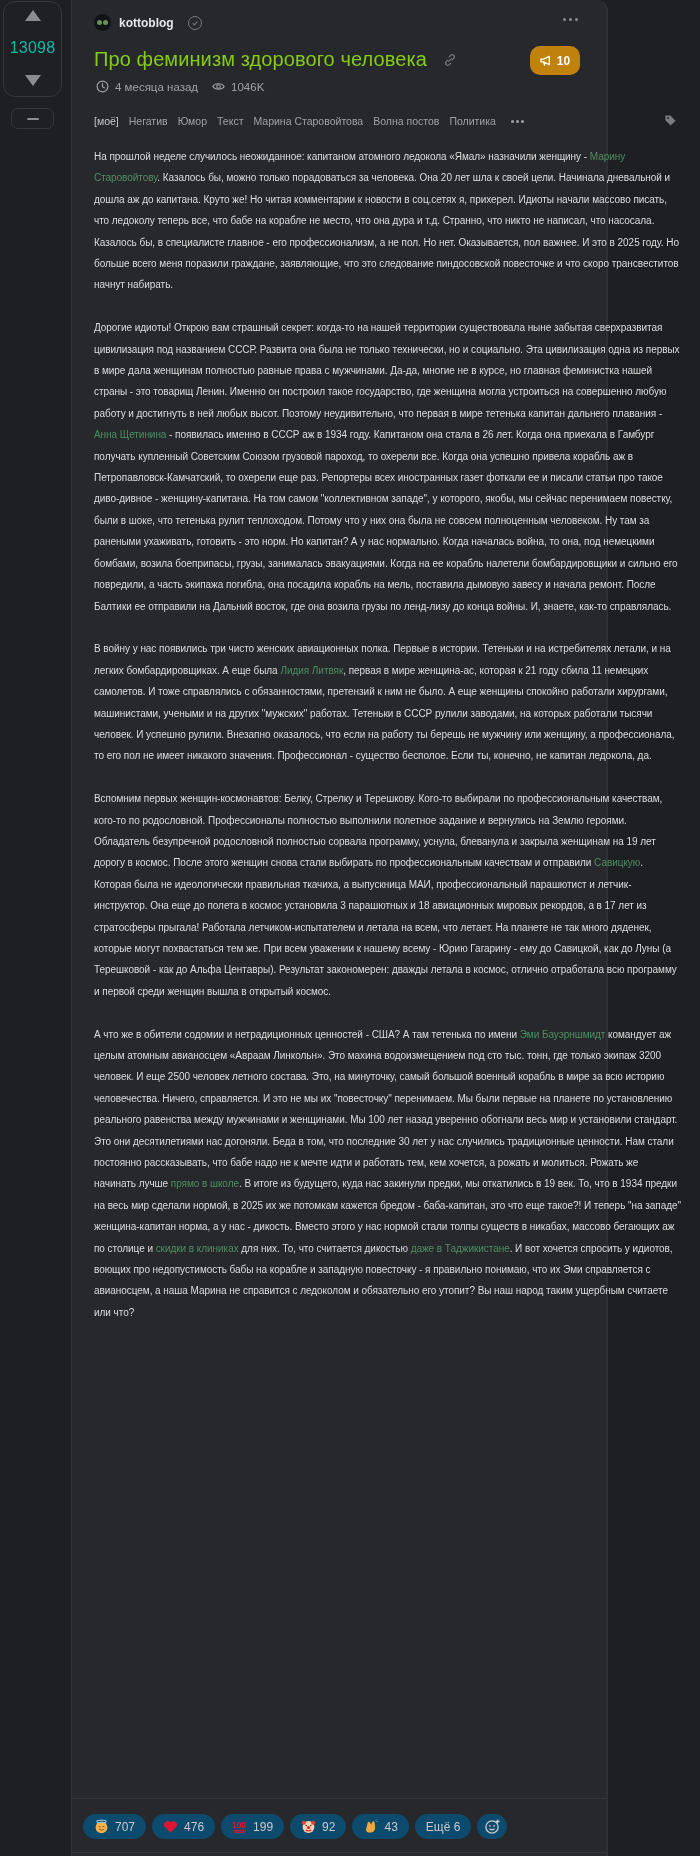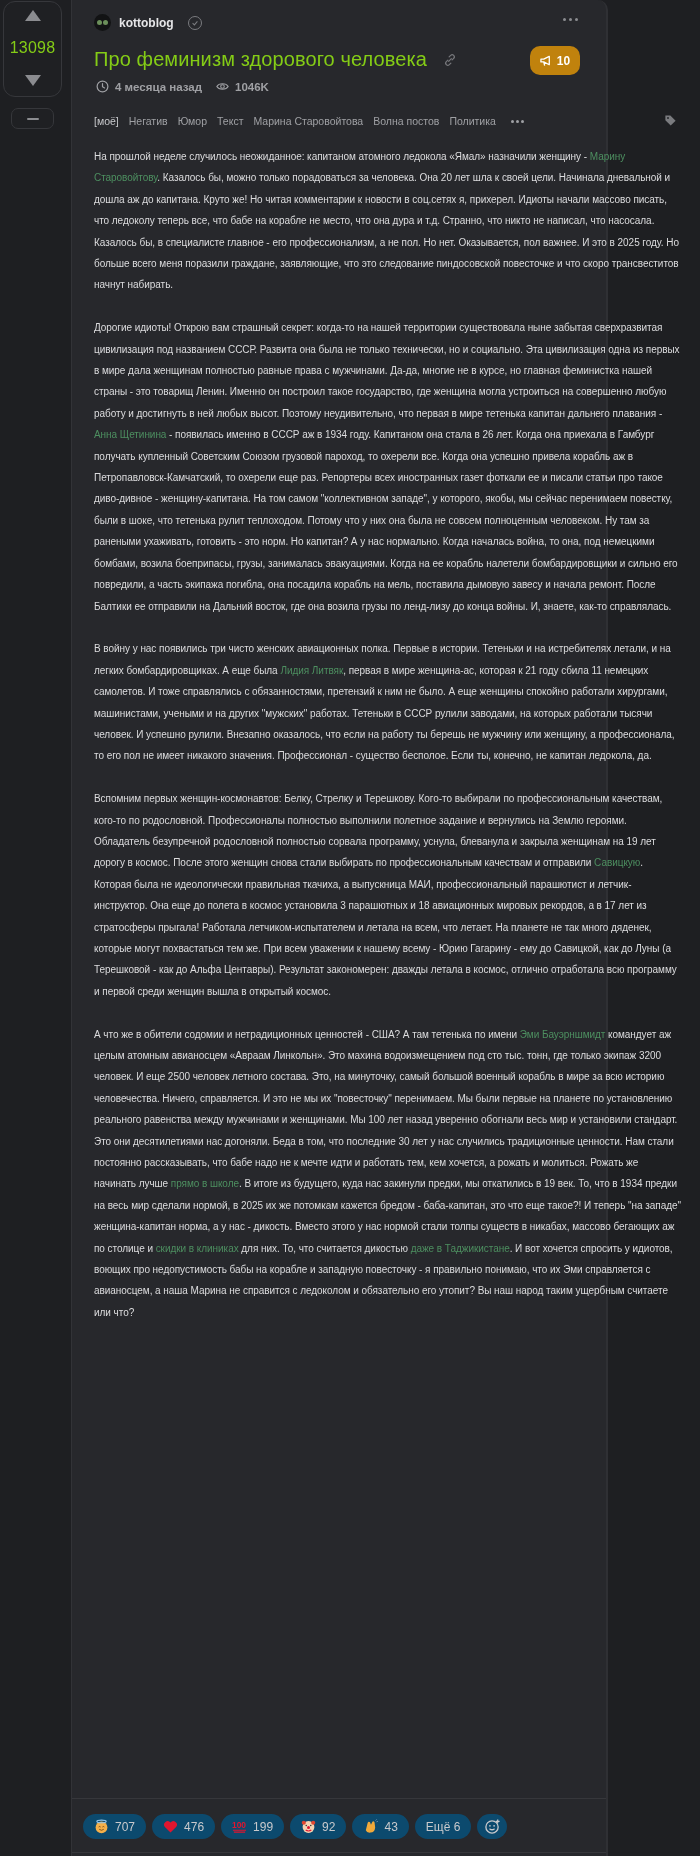--- a/index.html
+++ b/index.html
@@ -8,21 +8,21 @@
 
   .left-col { position: absolute; left: 0; top: 0; width: 70px; }
   .vote-box {
     position: absolute; left: 3px; top: 1px; width: 59px; height: 96px;
     border: 1px solid #36373b; border-radius: 12px; background: #1f2023;
     display: flex; flex-direction: column; align-items: center; justify-content: space-between;
     padding: 8px 0 10px;
   }
   .tri-up { width: 0; height: 0; border-left: 8px solid transparent; border-right: 8px solid transparent; border-bottom: 11px solid #8b8c90; cursor: pointer; }
   .tri-down { width: 0; height: 0; border-left: 8px solid transparent; border-right: 8px solid transparent; border-top: 11px solid #8b8c90; cursor: pointer; }
-  .vote-count { font-size: 16px; color: #84cc16; letter-spacing: 0.2px; }
+  .vote-count { font-size: 16px; color: #14b8a6; letter-spacing: 0.2px; }
   .collapse-btn {
     position: absolute; left: 11px; top: 108px; width: 43px; height: 21px;
     border: 1px solid #36373b; border-radius: 7px; background: #1f2023;
     display: flex; align-items: center; justify-content: center; cursor: pointer;
   }
   .collapse-btn .bar { width: 12px; height: 2px; background: #8b8c90; border-radius: 1px; }
 
   .card {
     position: absolute; left: 71px; top: 0; width: 537px; height: 1856px;
     background: #27282c; border-left: 1px solid #323337; border-top-right-radius: 10px;
@@ -44,21 +44,21 @@
   .title-row { position: absolute; left: 22px; top: 48px; display: flex; align-items: center; }
   .title { font-size: 20px; color: #84cc16; font-weight: normal; letter-spacing: 0.1px; }
   .link-icon { margin-left: 16px; width: 14px; height: 14px; cursor: pointer; }
   .badge {
     position: absolute; right: 26px; top: 46px; height: 29px; width: 50px;
     background: #c0820d; border-radius: 10px; color: #fff; font-weight: bold; font-size: 12px;
     display: flex; align-items: center; justify-content: center; gap: 4px; cursor: pointer;
   }
   .badge svg { width: 13px; height: 12px; }
 
-  .meta-row { position: absolute; left: 24px; top: 80px; display: flex; align-items: center; font-size: 11.5px; color: #9fa0a4; font-weight: bold; }
+  .meta-row { position: absolute; left: 24px; top: 80px; display: flex; align-items: center; font-size: 11.5px; color: #9fa0a4; }
   .meta-row svg { width: 13px; height: 13px; margin-right: 6px; }
   .meta-item { display: flex; align-items: center; margin-right: 14px; }
 
   .tags-row { position: absolute; left: 22px; top: 115px; width: 585px; display: flex; align-items: center; font-size: 10.5px; color: #9fa0a4; }
   .tag { margin-right: 10px; cursor: pointer; white-space: nowrap; }
   .tag.first { color: #c8c9cc; }
   .tags-dots { display: flex; gap: 2px; margin-left: 5px; cursor: pointer; }
   .tags-dots span { width: 3px; height: 3px; border-radius: 50%; background: #9fa0a4; }
   .tag-icon { position: absolute; right: 2px; top: -1px; width: 13px; height: 13px; cursor: pointer; }
 

